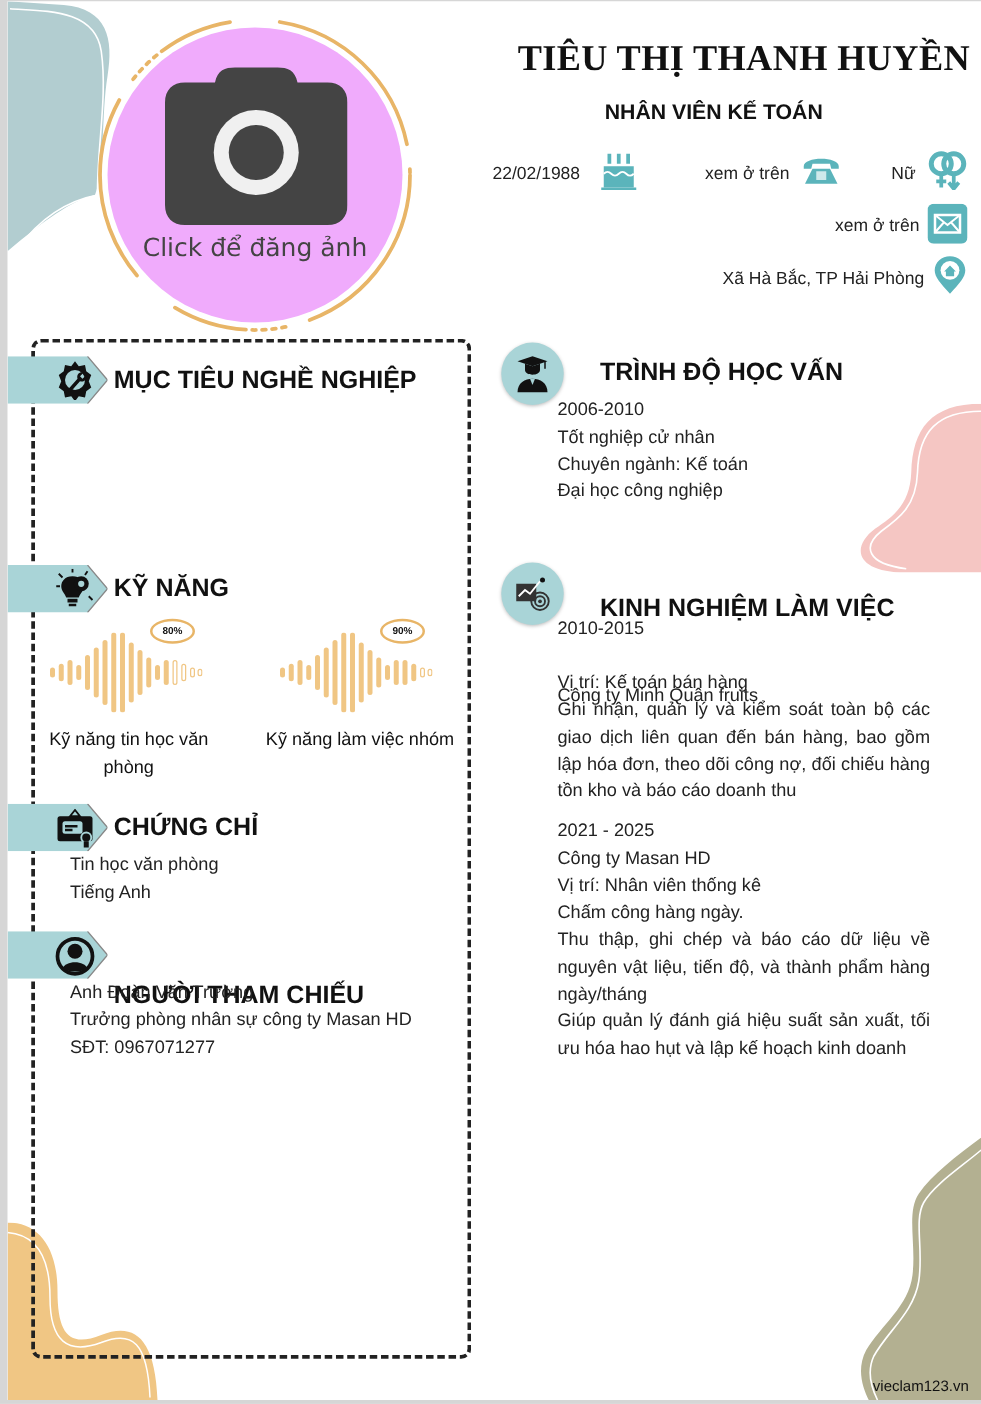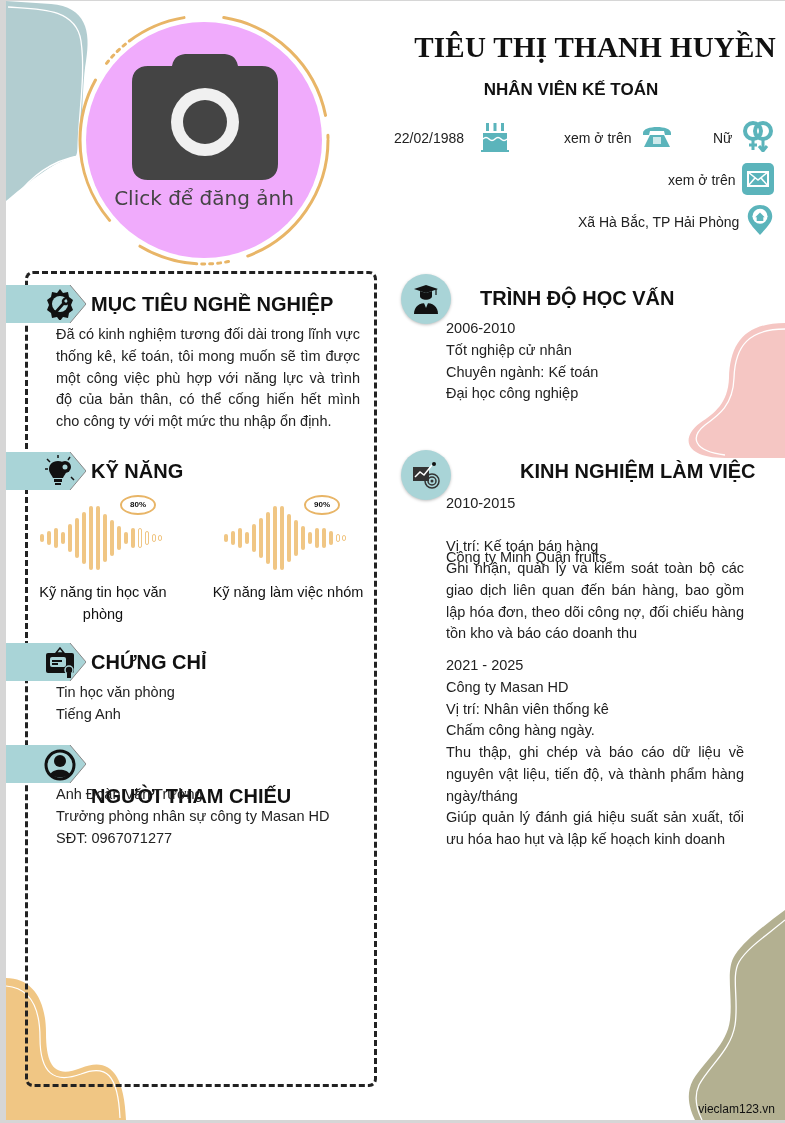--- a/index.html
+++ b/index.html
@@ -125,21 +125,20 @@
   <svg class="banner" style="top:284px;" viewBox="0 0 80 38">
     <path d="M0,0 L64,0 L80,19 L64,38 L0,38 Z" fill="#a9d4d7"></path>
     <path d="M64,0 L80,19 L64,38" stroke="#888" stroke-width="1" fill="none"></path>
   </svg>
   <svg class="sec-icon" style="left:38px;top:287px;" viewBox="0 0 32 32">
     <path d="M16,1 l3,4 5,-1 1,5 4,3 -2,5 2,5 -4,3 -1,5 -5,-1 -3,4 -3,-4 -5,1 -1,-5 -4,-3 2,-5 -2,-5 4,-3 1,-5 5,1 Z" fill="#111"></path>
     <circle cx="16" cy="16" r="8" fill="#a9d4d7"></circle>
     <path d="M10,24 L18,15 C17,11 20,9 23,10 L20,13 L22,15 L25,12 C26,16 23,18 20,17 L12,26 Z" fill="#111"></path>
   </svg>
   <div class="sec-title" style="left:85px;top:292px;">MỤC TIÊU NGHỀ NGHIỆP</div>
-  <div class="body-text justify" style="left:50px;top:323px;width:304px;">Đã có kinh nghiệm tương đối dài trong lĩnh vực thống kê, kế toán, tôi mong muốn sẽ tìm được một công việc phù hợp với năng lực và trình độ của bản thân, có thể cống hiến hết mình cho công ty với một mức thu nhập ổn định.</div>
 
   <svg class="banner" style="top:451px;" viewBox="0 0 80 38">
     <path d="M0,0 L64,0 L80,19 L64,38 L0,38 Z" fill="#a9d4d7"></path>
     <path d="M64,0 L80,19 L64,38" stroke="#888" stroke-width="1" fill="none"></path>
   </svg>
   <svg class="sec-icon" style="left:38px;top:454px;" viewBox="0 0 32 32">
     <path d="M14,6 C8,6 5,10 5,14 C5,18 8,20 9,23 L19,23 C20,20 23,18 23,14 C23,10 20,6 14,6 Z" fill="#111"></path>
     <rect x="10" y="24" width="8" height="3" fill="#111"></rect>
       <rect x="11" y="28" width="6" height="2" fill="#111"></rect>
     <circle cx="21" cy="12" r="6" fill="#111"></circle>
@@ -251,21 +250,21 @@
   <div class="circle-icon" style="left:395px;top:449px;">
     <svg class="abs" style="left:11px;top:11px;" width="28" height="28" viewBox="0 0 28 28">
       <rect x="1" y="6" width="16" height="14" fill="#333"></rect>
       <path d="M3,16 L8,11 L12,14 L20,4" stroke="#fff" stroke-width="1.5" fill="none"></path>
       <circle cx="22" cy="3" r="2" fill="#111"></circle>
       <circle cx="20" cy="20" r="7" fill="none" stroke="#333" stroke-width="1.5"></circle>
       <circle cx="20" cy="20" r="4" fill="none" stroke="#333" stroke-width="1.5"></circle>
       <circle cx="20" cy="20" r="1.5" fill="#333"></circle>
     </svg>
   </div>
-  <div class="sec-title" style="left:474px;top:459px;margin-left:40px;">KINH NGHIỆM LÀM VIỆC</div>
+  <div class="sec-title" style="left:474px;top:475px;">KINH NGHIỆM LÀM VIỆC</div>
 
   <div class="body-text" style="left:440px;top:492px;">2010-2015</div>
   <div class="body-text" style="left:440px;top:514px;margin-top:32px;">Công ty Minh Quân fruits</div>
   <div class="body-text" style="left:440px;top:535px;">Vị trí: Kế toán bán hàng</div>
   <div class="body-text justify" style="left:440px;top:557px;width:298px;">Ghi nhận, quản lý và kiểm soát toàn bộ các giao dịch liên quan đến bán hàng, bao gồm lập hóa đơn, theo dõi công nợ, đối chiếu hàng tồn kho và báo cáo doanh thu</div>
 
   <div class="body-text" style="left:440px;top:654px;">2021 - 2025</div>
   <div class="body-text" style="left:440px;top:676px;">Công ty Masan HD</div>
   <div class="body-text" style="left:440px;top:698px;">Vị trí: Nhân viên thống kê</div>
   <div class="body-text" style="left:440px;top:719px;">Chấm công hàng ngày.</div>

